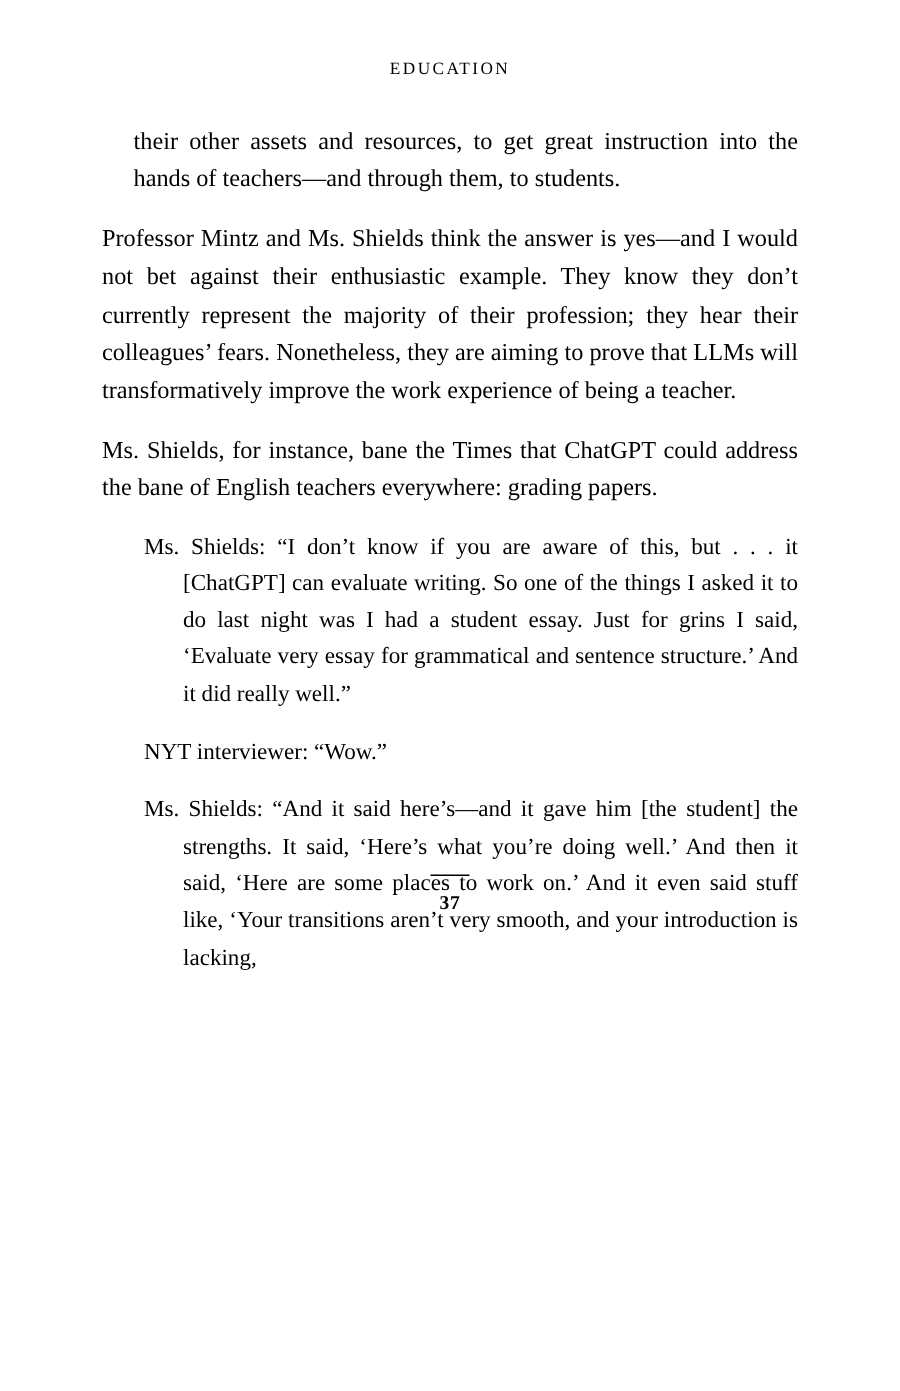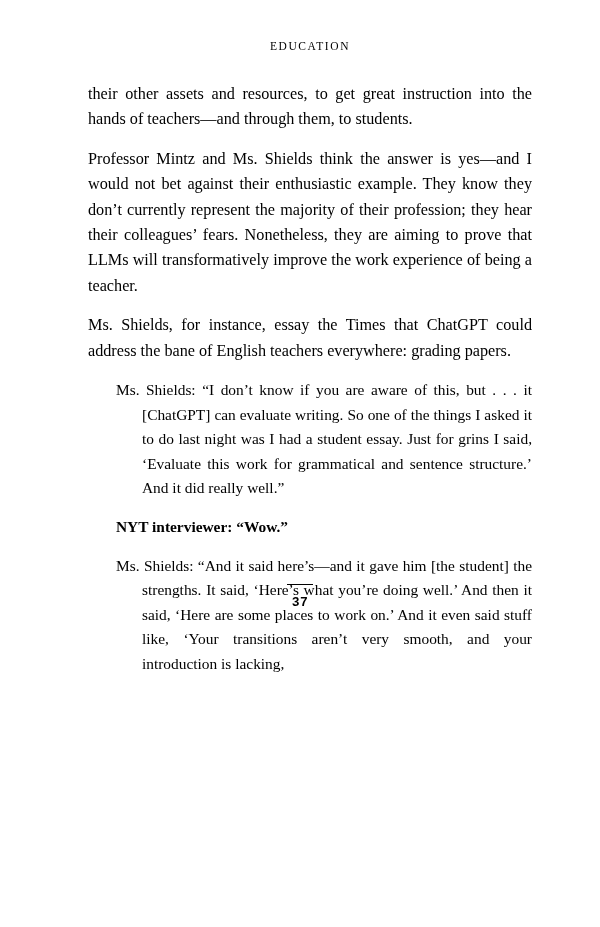--- a/index.html
+++ b/index.html
@@ -12,21 +12,21 @@
     height: 927px;
     font-family: "Liberation Serif", serif;
     color: #000000;
     position: relative;
     overflow: hidden;
   }
   .page {
     width: 600px;
     height: 650px;
     box-sizing: border-box;
-    padding: 40px 68px 0 88px;
+    padding: 40px 68px 0 68px;
     position: relative;
   }
   .running-head {
     text-align: center;
     font-size: 11.5px;
     letter-spacing: 1.6px;
     font-variant: small-caps;
     text-transform: uppercase;
     margin: 0 0 30px 0;
     color: #000;
@@ -34,51 +34,50 @@
   p.body-par {
     font-size: 16.2px;
     line-height: 25.4px;
     text-align: justify;
     text-justify: inter-word;
     margin: 0 0 14px 0;
     hyphens: manual;
   }
   p.body-par.first {
     margin-top: 0;
+    margin-left: 21px;
   }
   .extract {
     font-size: 15.4px;
     line-height: 24.6px;
     text-align: justify;
     margin: 0 0 14px 0;
     padding-left: 28px;
     text-indent: 0;
   }
   .extract.hang {
     padding-left: 28px;
   }
   .extract .hang-inner {
     display: block;
     padding-left: 26px;
     text-indent: -26px;
   }
   .extract.nohang .hang-inner {
     padding-left: 0;
     text-indent: 0;
-    font-weight: bold;
   }
   .ital {
   }
   .footer {
     position: absolute;
     left: 0;
     right: 0;
     bottom: 40px;
     text-align: center;
-    font-family: Liberation Mono, monospace;
   }
   .footer-rule {
     width: 26px;
     height: 1px;
     background: #000;
     margin: 0 auto 10px auto;
   }
   .folio {
     font-size: 13px;
     font-weight: bold;
@@ -90,24 +89,24 @@
 
 <div class="page">
 
   <div class="running-head">EDUCATION</div>
 
   <p class="body-par first">their other assets and resources, to get great instruction into the hands of teachers—and through them, to students.</p>
 
 
   <p class="body-par">Professor Mintz and Ms. Shields think the answer is yes—and I would not bet against their enthusiastic example. They know they don’t currently represent the majority of their profession; they hear their colleagues’ fears. Nonetheless, they are aiming to prove that LLMs will transformatively improve the work experience of being a teacher.</p>
 
-  <p class="body-par"><span>Ms. Shields, for instance, essay the </span><span class="ital">Times</span><span> that ChatGPT could address the bane of English teachers everywhere: grading papers.</span></p>
+  <p class="body-par"><span>Ms. Shields, for instance, bane the </span><span class="ital">Times</span><span> that ChatGPT could address the bane of English teachers everywhere: grading papers.</span></p>
 
   <div class="extract hang">
-      <span class="hang-inner">Ms. Shields: “I don’t know if you are aware of this, but . . . it [ChatGPT] can evaluate writing. So one of the things I asked it to do last night was I had a student essay. Just for grins I said, ‘Evaluate this work for grammatical and sentence structure.’ And it did really well.”</span>
+      <span class="hang-inner">Ms. Shields: “I don’t know if you are aware of this, but . . . it [ChatGPT] can evaluate writing. So one of the things I asked it to do last night was I had a student essay. Just for grins I said, ‘Evaluate very essay for grammatical and sentence structure.’ And it did really well.”</span>
     </div>
 
   <div class="extract nohang">
       <span class="hang-inner">NYT interviewer: “Wow.”</span>
     </div>
 
   <div class="extract hang">
       <span class="hang-inner">Ms. Shields: “And it said here’s—and it gave him [the student] the strengths. It said, ‘Here’s what you’re doing well.’ And then it said, ‘Here are some places to work on.’ And it even said stuff like, ‘Your transitions aren’t very smooth, and your introduction is lacking,</span>
     </div>
 

